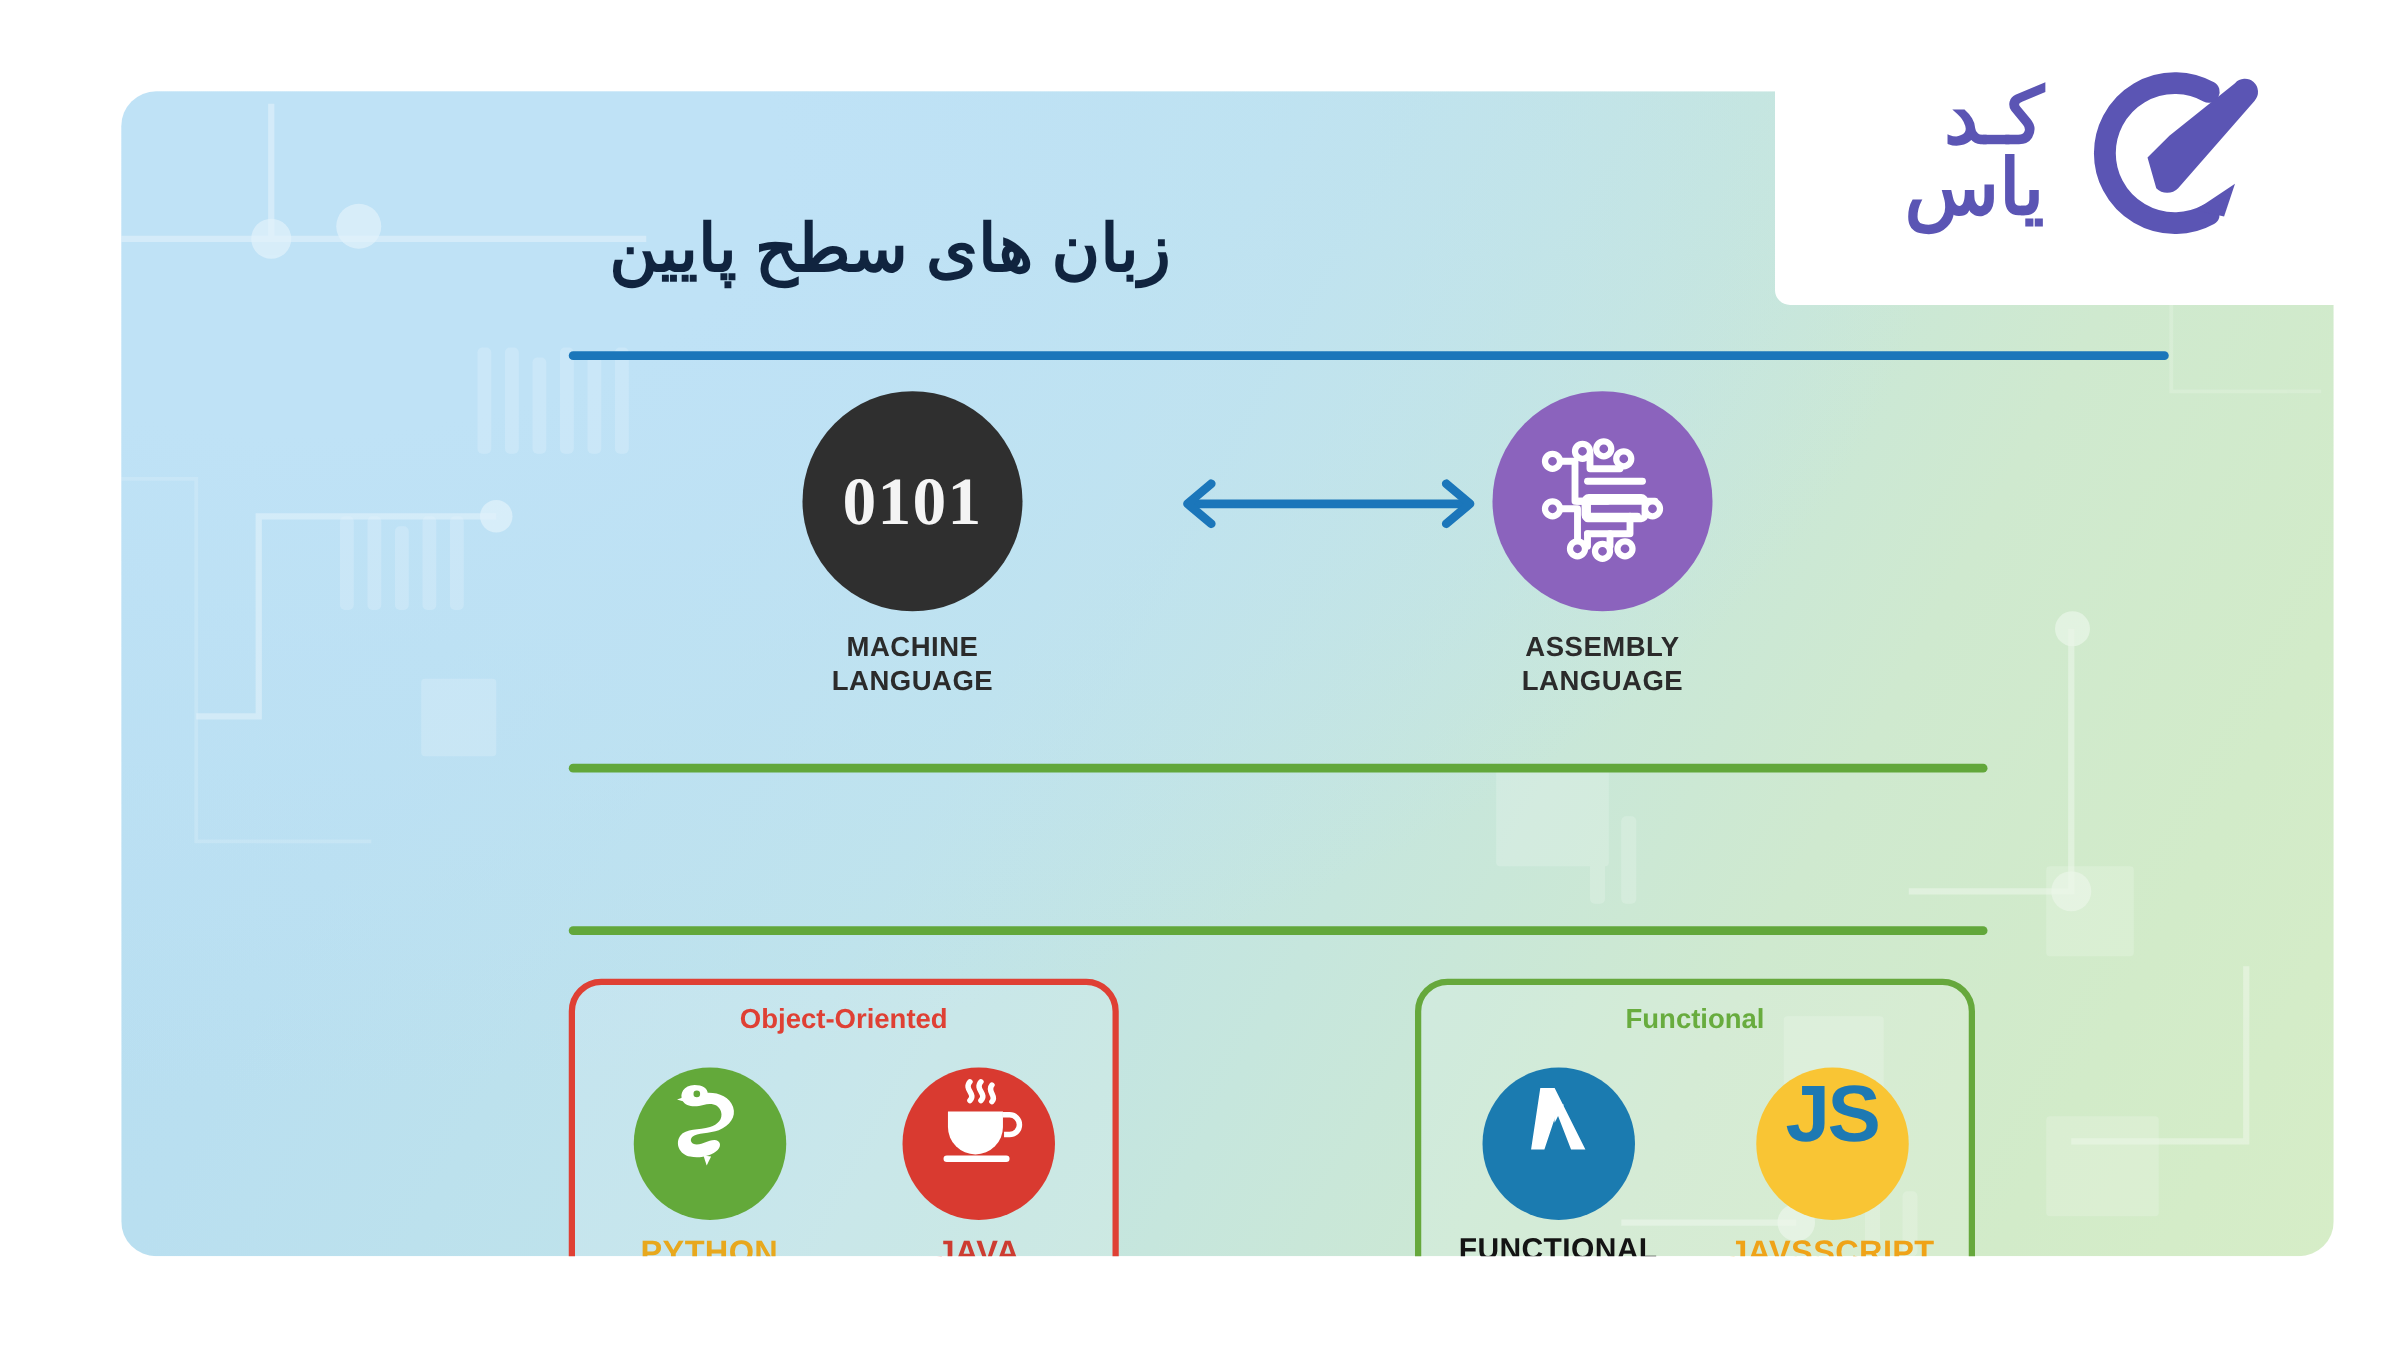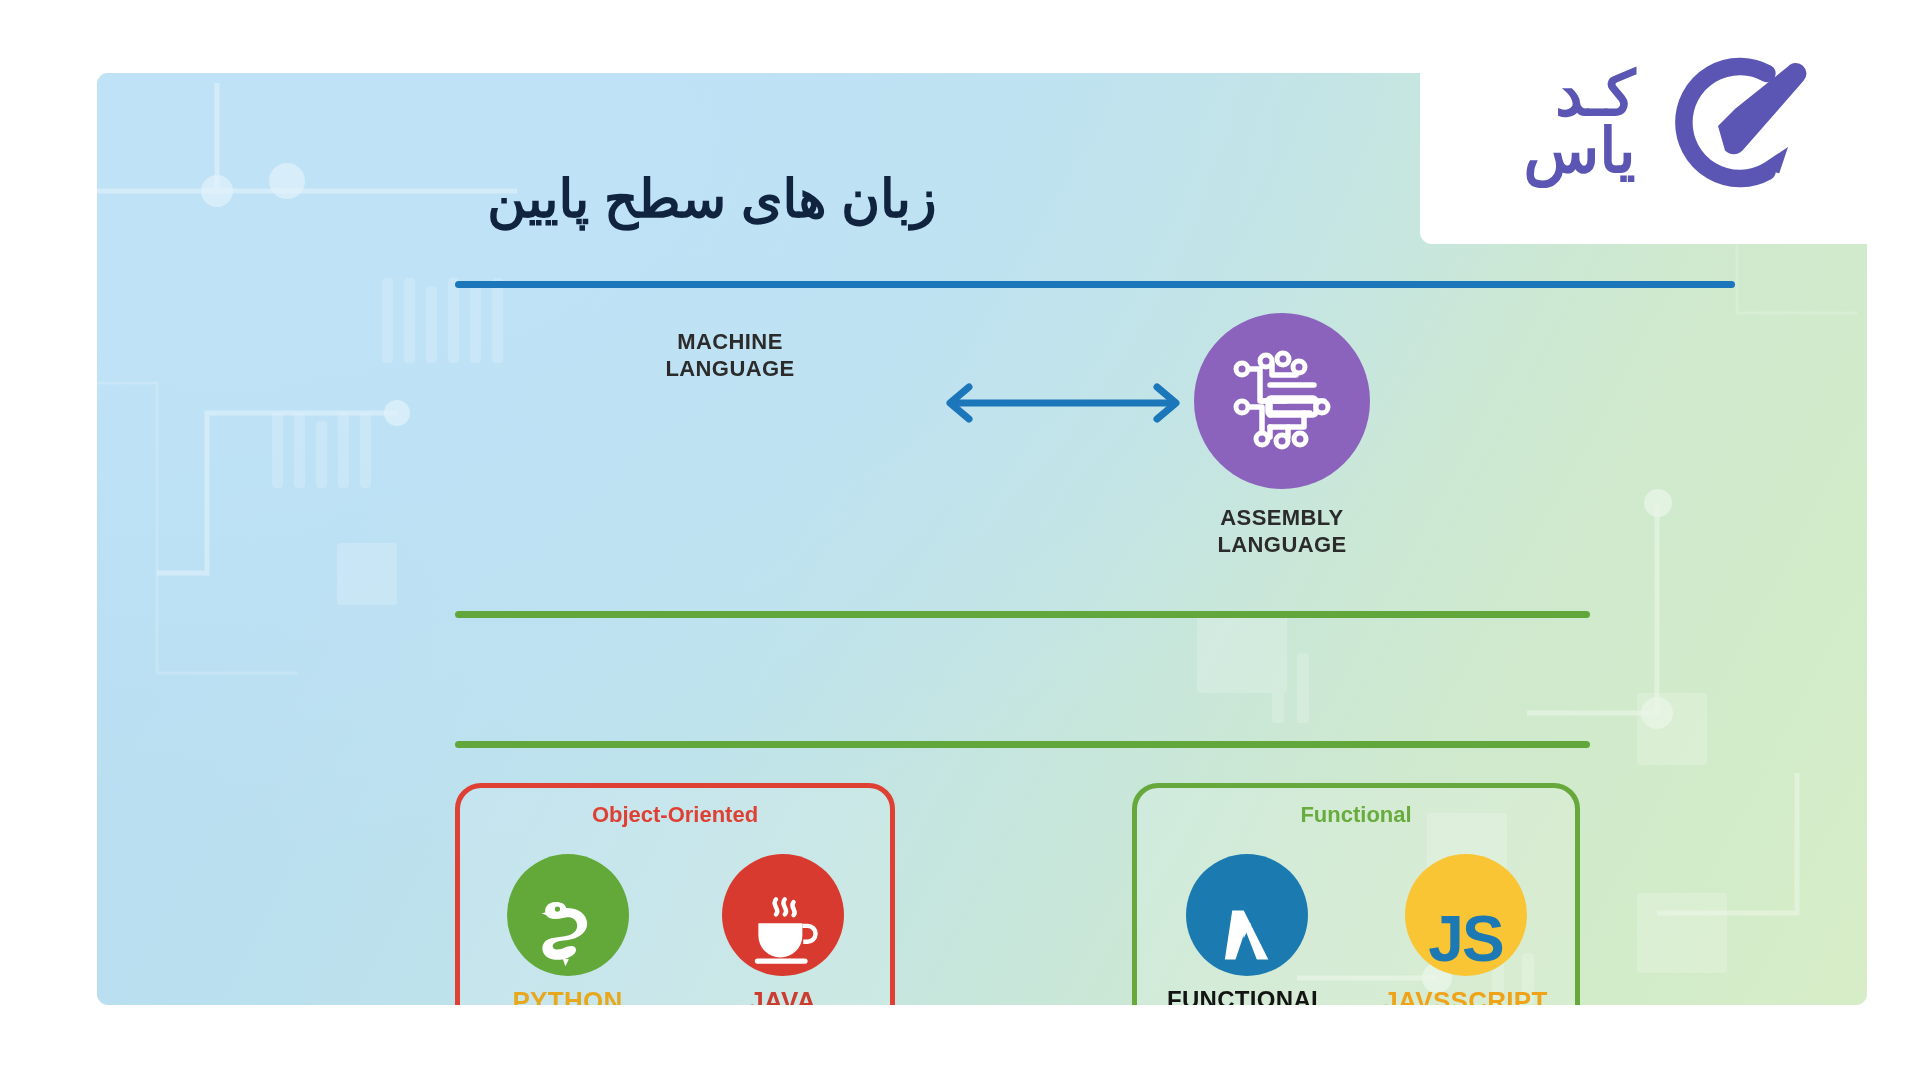--- a/index.html
+++ b/index.html
@@ -8,21 +8,21 @@
     background:#ffffff;
     font-family:"Liberation Sans", sans-serif;
     overflow:hidden;
   }
   #stage{ position:relative; width:1920px; height:1080px; background:#fff; }
 
   
   #card{
     position:absolute;
     left:97px; top:73px; width:1770px; height:932px;
-    border-radius:11px;
+    border-radius:28px;
     background:
       radial-gradient(120% 130% at 8% 6%, #bfe2f6 0%, #bfe2f6 18%, rgba(191,226,246,0) 62%),
       linear-gradient(118deg,#b6ddf2 0%, #b9dff0 22%, #bfe3ea 42%, #c6e6dd 58%, #cfe9cf 74%, #d2ebc9 88%, #d6edc7 100%);
     overflow:hidden;
   }
 
   
   .circ{ position:absolute; opacity:.55; pointer-events:none; }
 
   
@@ -87,21 +87,21 @@
   }
   .box-title{
     position:absolute; top:14px; left:0; width:100%;
     text-align:center; font-size:22px; font-weight:700;
   }
   #title-oo{ color:#df4034; }
   #title-fn{ color:#68ac3e; }
 
   .box-row{ position:absolute; top:66px; left:0; width:100%; display:flex; justify-content:space-around; }
   .box-item{ width:170px; text-align:center; }
-  .box-circle{ width:122px; height:122px; border-radius:50%; margin:0 auto; display:flex; align-items:flex-end; justify-content:center; }
+  .box-circle{ width:122px; height:122px; border-radius:50%; margin:0 auto; display:flex; align-items:flex-start; justify-content:center; }
   .box-cap{ margin-top:10px; font-size:26px; font-weight:700; letter-spacing:.3px; line-height:1.18; }
   #cap-python{ color:#e8a81d; }
   #cap-java{ color:#cd3c31; }
   #cap-fnexample{ color:#141414; font-size:24px; }
   #cap-js{ color:#efa318; }
 
   #circle-python{ background:#63a93a; }
   #circle-java{ background:#d93a30; }
   #circle-lambda{ background:#1b7bb0; }
   #circle-js{ background:#f9c534; }
@@ -175,20 +175,23 @@
       </g>
     </svg>
 
     <div id="title-low" class="fa-title">زبان های سطح پایین</div>
 
     <div id="divider-blue" class="divider"></div>
 
     <div id="lowlevel-row">
 
       <div id="item-machine" class="lang-item">
+        <div id="machine-circle" class="circle">
+          <span id="machine-code">0101</span>
+        </div>
         <div class="cap">
           <span>MACHINE</span><br>
           <span>LANGUAGE</span>
         </div>
       </div>
 
       <div id="arrow-wrap">
         <svg width="256" height="40" viewBox="0 0 256 40">
           <g stroke="#1b76ba" stroke-width="7" fill="none" stroke-linecap="round" stroke-linejoin="round">
             <line x1="16" y1="20" x2="240" y2="20"></line>

